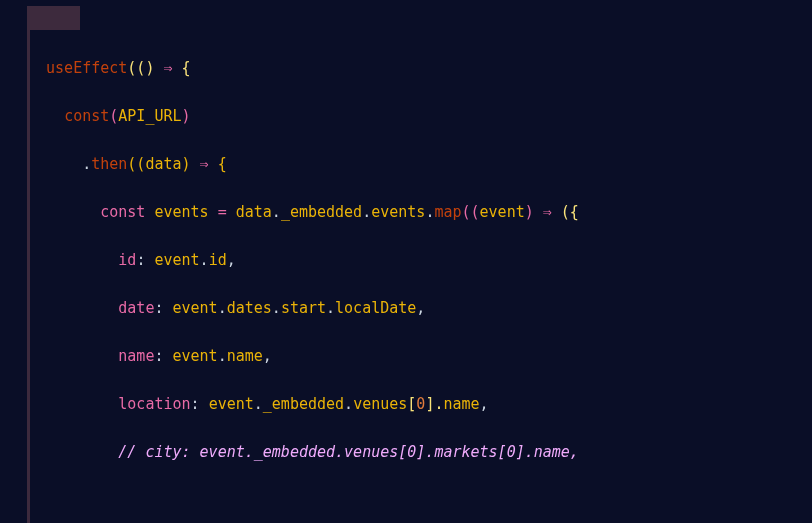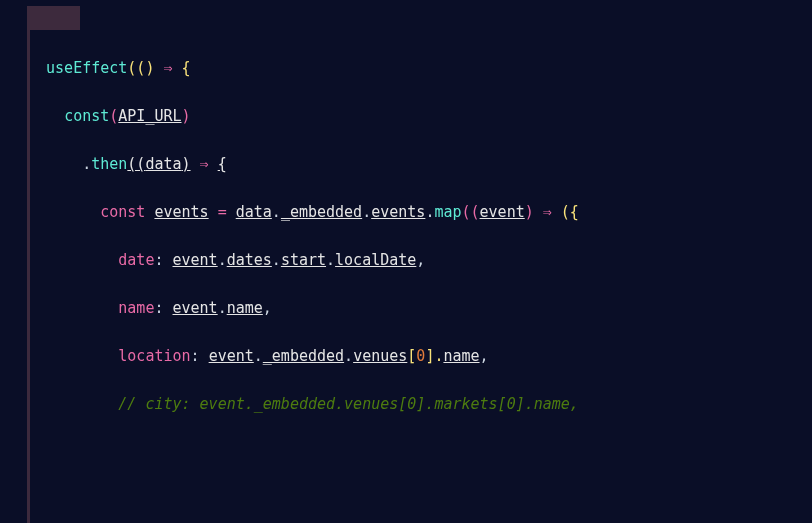--- a/index.html
+++ b/index.html
@@ -33,37 +33,38 @@
     .gutter2 {
       position: absolute;
       left: 27px;
       top: 6px;
       height: 24px;
       width: 53px;
       background: #3d2a3d;
       z-index: 0;
     }
     .txt { position: relative; z-index: 1; }
-    .c-cyan   { color: #5eead4; }
+    .c-cyan   { color: #c2410c; }
     .c-yellow { color: #f9e27a; }
-    .c-blue   { color: #e5e5e5; text-decoration: underline; }
+    .c-blue   { color: #eab308; }
     .c-magenta{ color: #e86aa6; }
     .c-plain  { color: #cbd5e1; }
     .c-orange { color: #e07b3c; }
-    .c-comment{ color: #4d7c0f; font-style: italic; }
+    .c-comment{ color: #f0abfc; font-style: italic; }
   </style>
 </head>
 <body>
 
 <pre><div class="gutter"></div>
 <div class="gutter2"></div>
 <span class="line"><span class="txt">  <span class="c-cyan">useEffect</span><span class="c-yellow">(()</span><span class="c-magenta"> ⇒ </span><span class="c-yellow">{</span></span></span>
 <span class="line"><span class="txt">    <span class="c-cyan">const</span><span class="c-magenta">(</span><span class="c-blue">API_URL</span><span class="c-magenta">)</span></span></span>
 <span class="line"><span class="txt">      <span class="c-plain">.</span><span class="c-cyan">then</span><span class="c-blue">((</span><span class="c-blue">data</span><span class="c-blue">)</span><span class="c-magenta"> ⇒ </span><span class="c-blue">{</span></span></span>
 <span class="line"><span class="txt">        <span class="c-magenta">const </span><span class="c-blue">events</span><span class="c-magenta"> = </span><span class="c-blue">data</span><span class="c-plain">.</span><span class="c-blue">_embedded</span><span class="c-plain">.</span><span class="c-blue">events</span><span class="c-plain">.</span><span class="c-cyan">map</span><span class="c-magenta">((</span><span class="c-blue">event</span><span class="c-magenta">)</span><span class="c-magenta"> ⇒ </span><span class="c-yellow">({</span></span></span>
+<span class="line"><span class="txt">          <span class="c-magenta">id</span><span class="c-plain">: </span><span class="c-blue">event</span><span class="c-plain">.</span><span class="c-blue">id</span><span class="c-plain">,</span></span></span>
 <span class="line"><span class="txt">          <span class="c-magenta">date</span><span class="c-plain">: </span><span class="c-blue">event</span><span class="c-plain">.</span><span class="c-blue">dates</span><span class="c-plain">.</span><span class="c-blue">start</span><span class="c-plain">.</span><span class="c-blue">localDate</span><span class="c-plain">,</span></span></span>
 <span class="line"><span class="txt">          <span class="c-magenta">name</span><span class="c-plain">: </span><span class="c-blue">event</span><span class="c-plain">.</span><span class="c-blue">name</span><span class="c-plain">,</span></span></span>
 <span class="line"><span class="txt">          <span class="c-magenta">location</span><span class="c-plain">: </span><span class="c-blue">event</span><span class="c-plain">.</span><span class="c-blue">_embedded</span><span class="c-plain">.</span><span class="c-blue">venues</span><span class="c-yellow">[</span><span class="c-orange">0</span><span class="c-yellow">].</span><span class="c-blue">name</span><span class="c-plain">,</span></span></span>
 <span class="line"><span class="txt">          <span class="c-comment">// city: event._embedded.venues[0].markets[0].name,</span></span></span>
 
 
 
 
 
 

